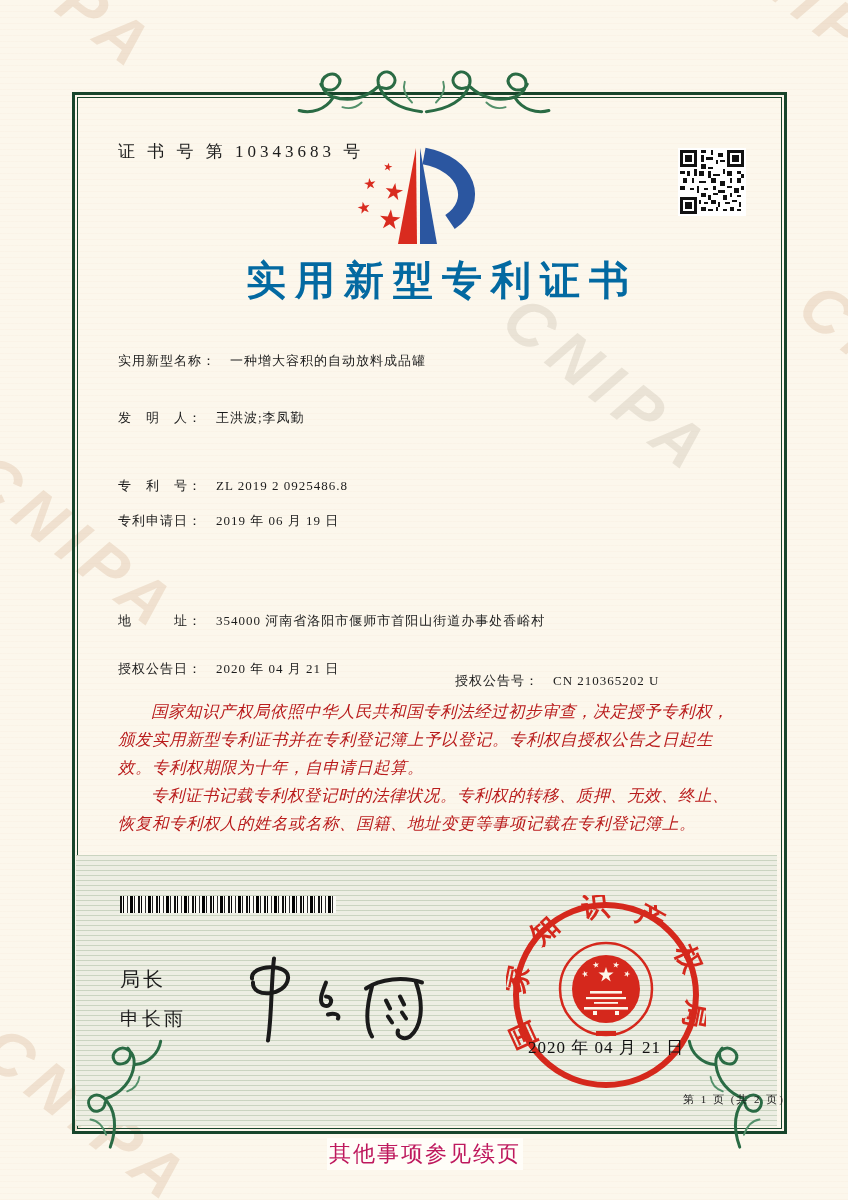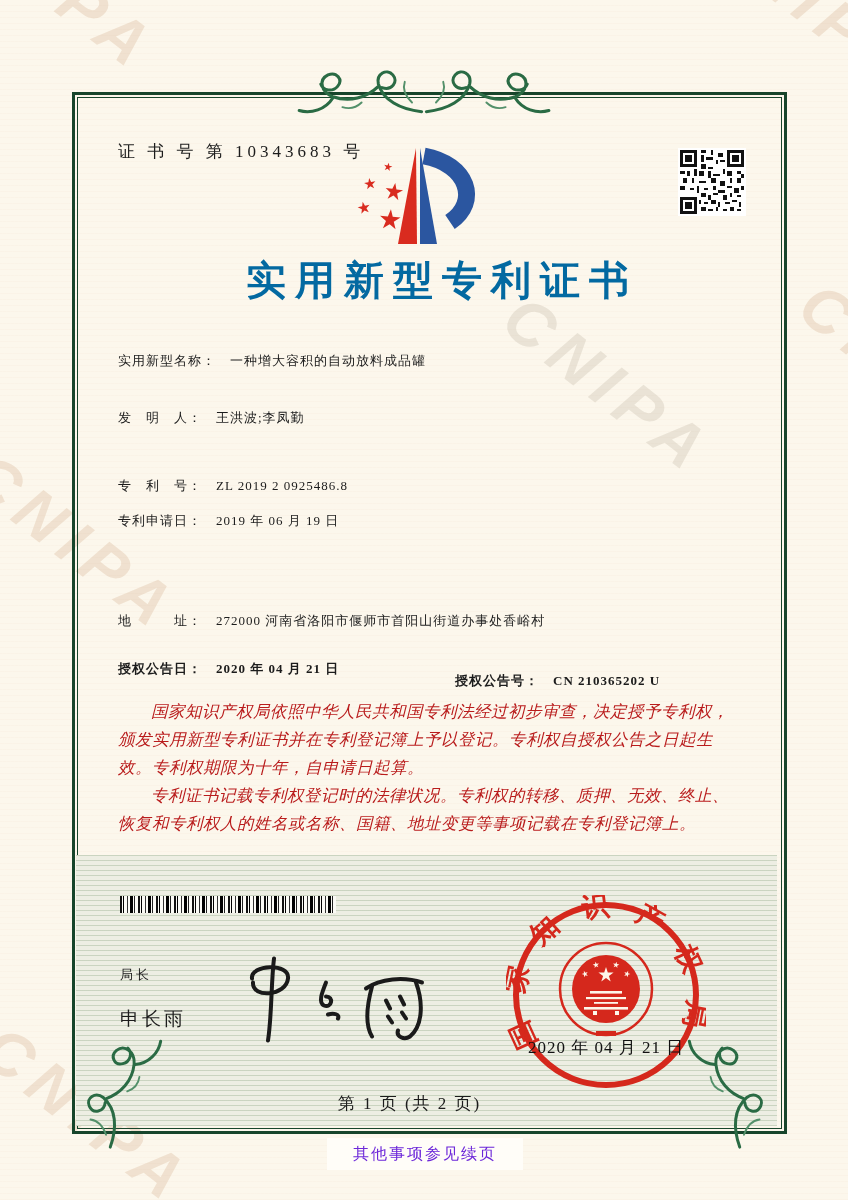--- a/index.html
+++ b/index.html
@@ -41,32 +41,32 @@
   .paras{position:absolute;left:118px;top:698px;width:614px;font-size:16.5px;
          line-height:28px;font-style:italic;color:#b91c1c;}
   .paras p{margin:0;text-indent:2em;letter-spacing:0.5px;}
 
   .barcode{position:absolute;left:120px;top:896px;width:216px;height:17px;
     background:repeating-linear-gradient(90deg,
       #111 0 2px,#fbfbf6 2px 3px,#000 3px 4px,#fbfbf6 4px 7px,
       #333 7px 8px,#fbfbf6 8px 10px,#000 10px 13px,#fbfbf6 13px 14px,
       #222 14px 15px,#fbfbf6 15px 18px);}
 
-  .sig-title{position:absolute;left:120px;top:966px;font-size:13px;letter-spacing:3px;}
+  .sig-title{position:absolute;left:120px;top:966px;font-size:20px;letter-spacing:3px;}
   .sig-name{position:absolute;left:120px;top:1006px;font-size:19px;letter-spacing:3px;}
 
   .seal-date{position:absolute;left:506px;top:1036px;width:200px;text-align:center;
              font-size:17px;color:#111;letter-spacing:1px;z-index:7;}
 
-  .page-info{position:absolute;left:55px;top:1092px;width:709px;text-align:center;
-             font-size:17px;letter-spacing:2px;}
+  .page-info{position:absolute;left:76px;top:1092px;width:709px;text-align:right;
+             font-size:11px;letter-spacing:2px;}
 
   .note-box{position:absolute;left:327px;top:1138px;width:196px;height:32px;
             background:#fffdf8;z-index:3;display:flex;align-items:center;justify-content:center;
-            font-size:16px;letter-spacing:2px;color:#6d28d9;}
+            font-size:22px;letter-spacing:2px;color:#be185d;}
 
   svg{display:block;}
   .abs{position:absolute;}
 </style>
 </head>
 <body>
 
 <div id="page">
 
   <svg width="0" height="0">
@@ -205,23 +205,23 @@
     <div class="row" style="top:409px;">
       <span class="lbl">发　明　人：</span><span class="val">王洪波;李凤勤</span>
     </div>
     <div class="row" style="top:452px;margin-top:25px;">
       <span class="lbl">专　利　号：</span><span class="val">ZL 2019 2 0925486.8</span>
     </div>
     <div class="row" style="top:512px;">
       <span class="lbl">专利申请日：</span><span class="val">2019 年 06 月 19 日</span>
     </div>
     <div class="row" style="top:612px;">
-      <span class="lbl">地　　　址：</span><span class="val">272000 河南省洛阳市偃师市首阳山街道办事处香峪村</span>
-    </div>
-    <div class="row" style="top:660px;font-weight:bold;">
+      <span class="lbl">地　　　址：</span><span class="val">354000 河南省洛阳市偃师市首阳山街道办事处香峪村</span>
+    </div>
+    <div class="row" style="top:660px;">
       <span class="lbl">授权公告日：</span><span class="val">2020 年 04 月 21 日</span>
       <span class="pair2">
         <span class="lbl">授权公告号：</span><span class="val">CN 210365202 U</span>
       </span>
     </div>
 
     <div class="paras">
       <p>国家知识产权局依照中华人民共和国专利法经过初步审查，决定授予专利权，颁发实用新型专利证书并在专利登记簿上予以登记。专利权自授权公告之日起生效。专利权期限为十年，自申请日起算。</p>
       <p>专利证书记载专利权登记时的法律状况。专利权的转移、质押、无效、终止、恢复和专利权人的姓名或名称、国籍、地址变更等事项记载在专利登记簿上。</p>
     </div>

